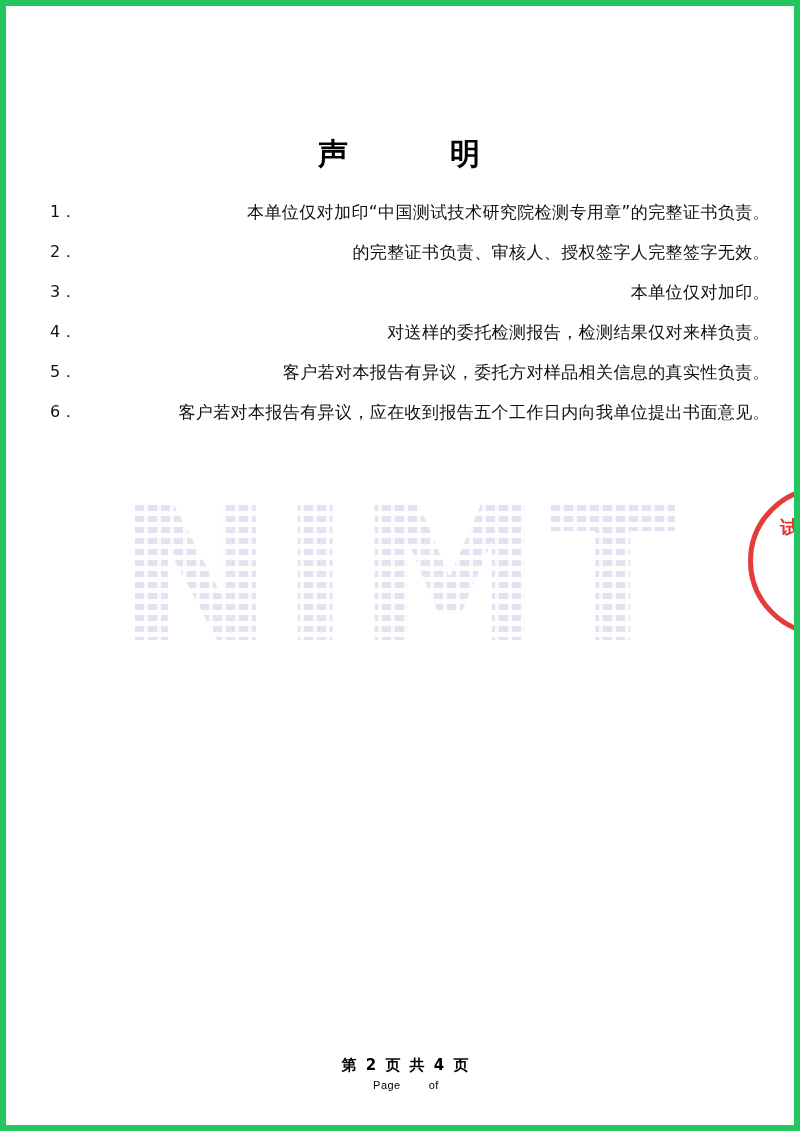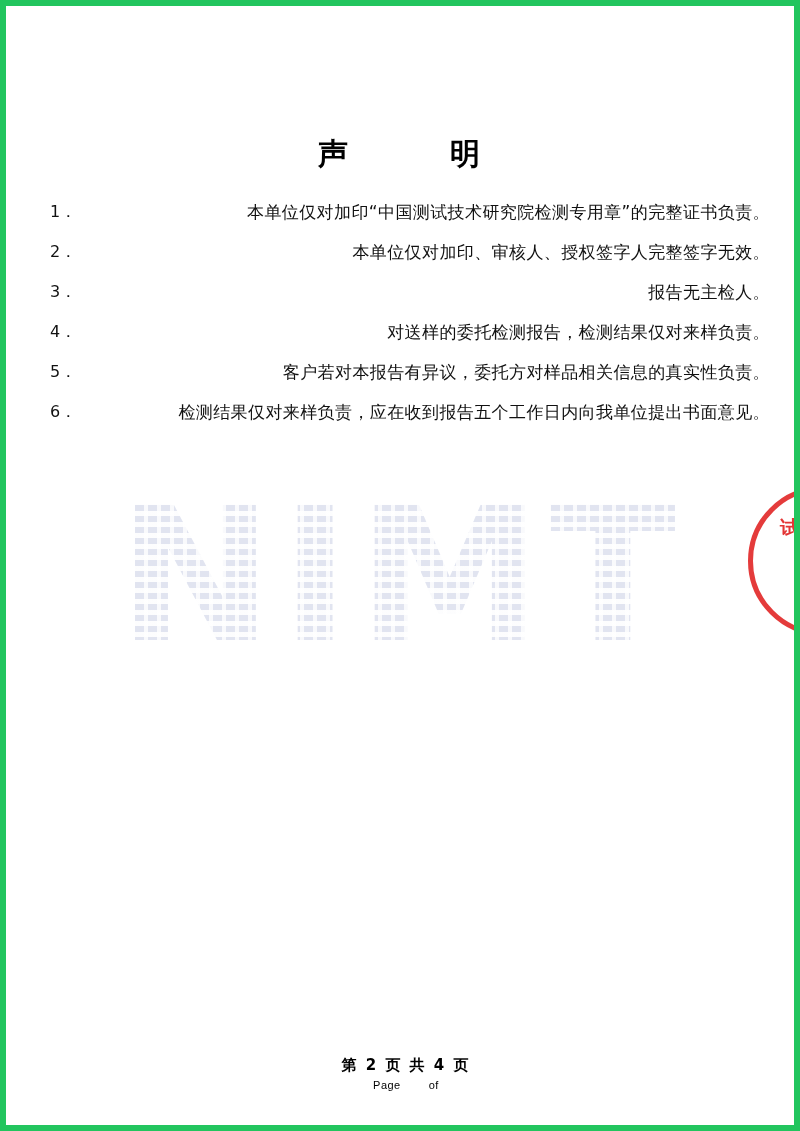--- a/index.html
+++ b/index.html
@@ -190,37 +190,37 @@
 
   <div id="doc-title">声　　明</div>
 
   <div id="statement-list">
     <div class="statement-item">
       <span class="statement-index">1．</span>
       <span class="statement-text">本单位仅对加印“中国测试技术研究院检测专用章”的完整证书负责。</span>
     </div>
     <div class="statement-item">
       <span class="statement-index">2．</span>
-      <span class="statement-text">本单位仅对加印、审核人、授权签字人完整签字无效。</span>
+      <span class="statement-text">的完整证书负责、审核人、授权签字人完整签字无效。</span>
     </div>
     <div class="statement-item">
       <span class="statement-index">3．</span>
-      <span class="statement-text">报告无主检人。</span>
+      <span class="statement-text">本单位仅对加印。</span>
     </div>
     <div class="statement-item">
       <span class="statement-index">4．</span>
       <span class="statement-text">对送样的委托检测报告，检测结果仅对来样负责。</span>
     </div>
     <div class="statement-item">
       <span class="statement-index">5．</span>
       <span class="statement-text">客户若对本报告有异议，委托方对样品相关信息的真实性负责。</span>
     </div>
     <div class="statement-item">
       <span class="statement-index">6．</span>
-      <span class="statement-text">检测结果仅对来样负责，应在收到报告五个工作日内向我单位提出书面意见。</span>
+      <span class="statement-text">客户若对本报告有异议，应在收到报告五个工作日内向我单位提出书面意见。</span>
     </div>
   </div>
 
   <div id="watermark">
     <div id="watermark-text">NIMT</div>
     <div id="watermark-mesh"></div>
   </div>
 
   <div id="seal">
     <div id="seal-circle"></div>

